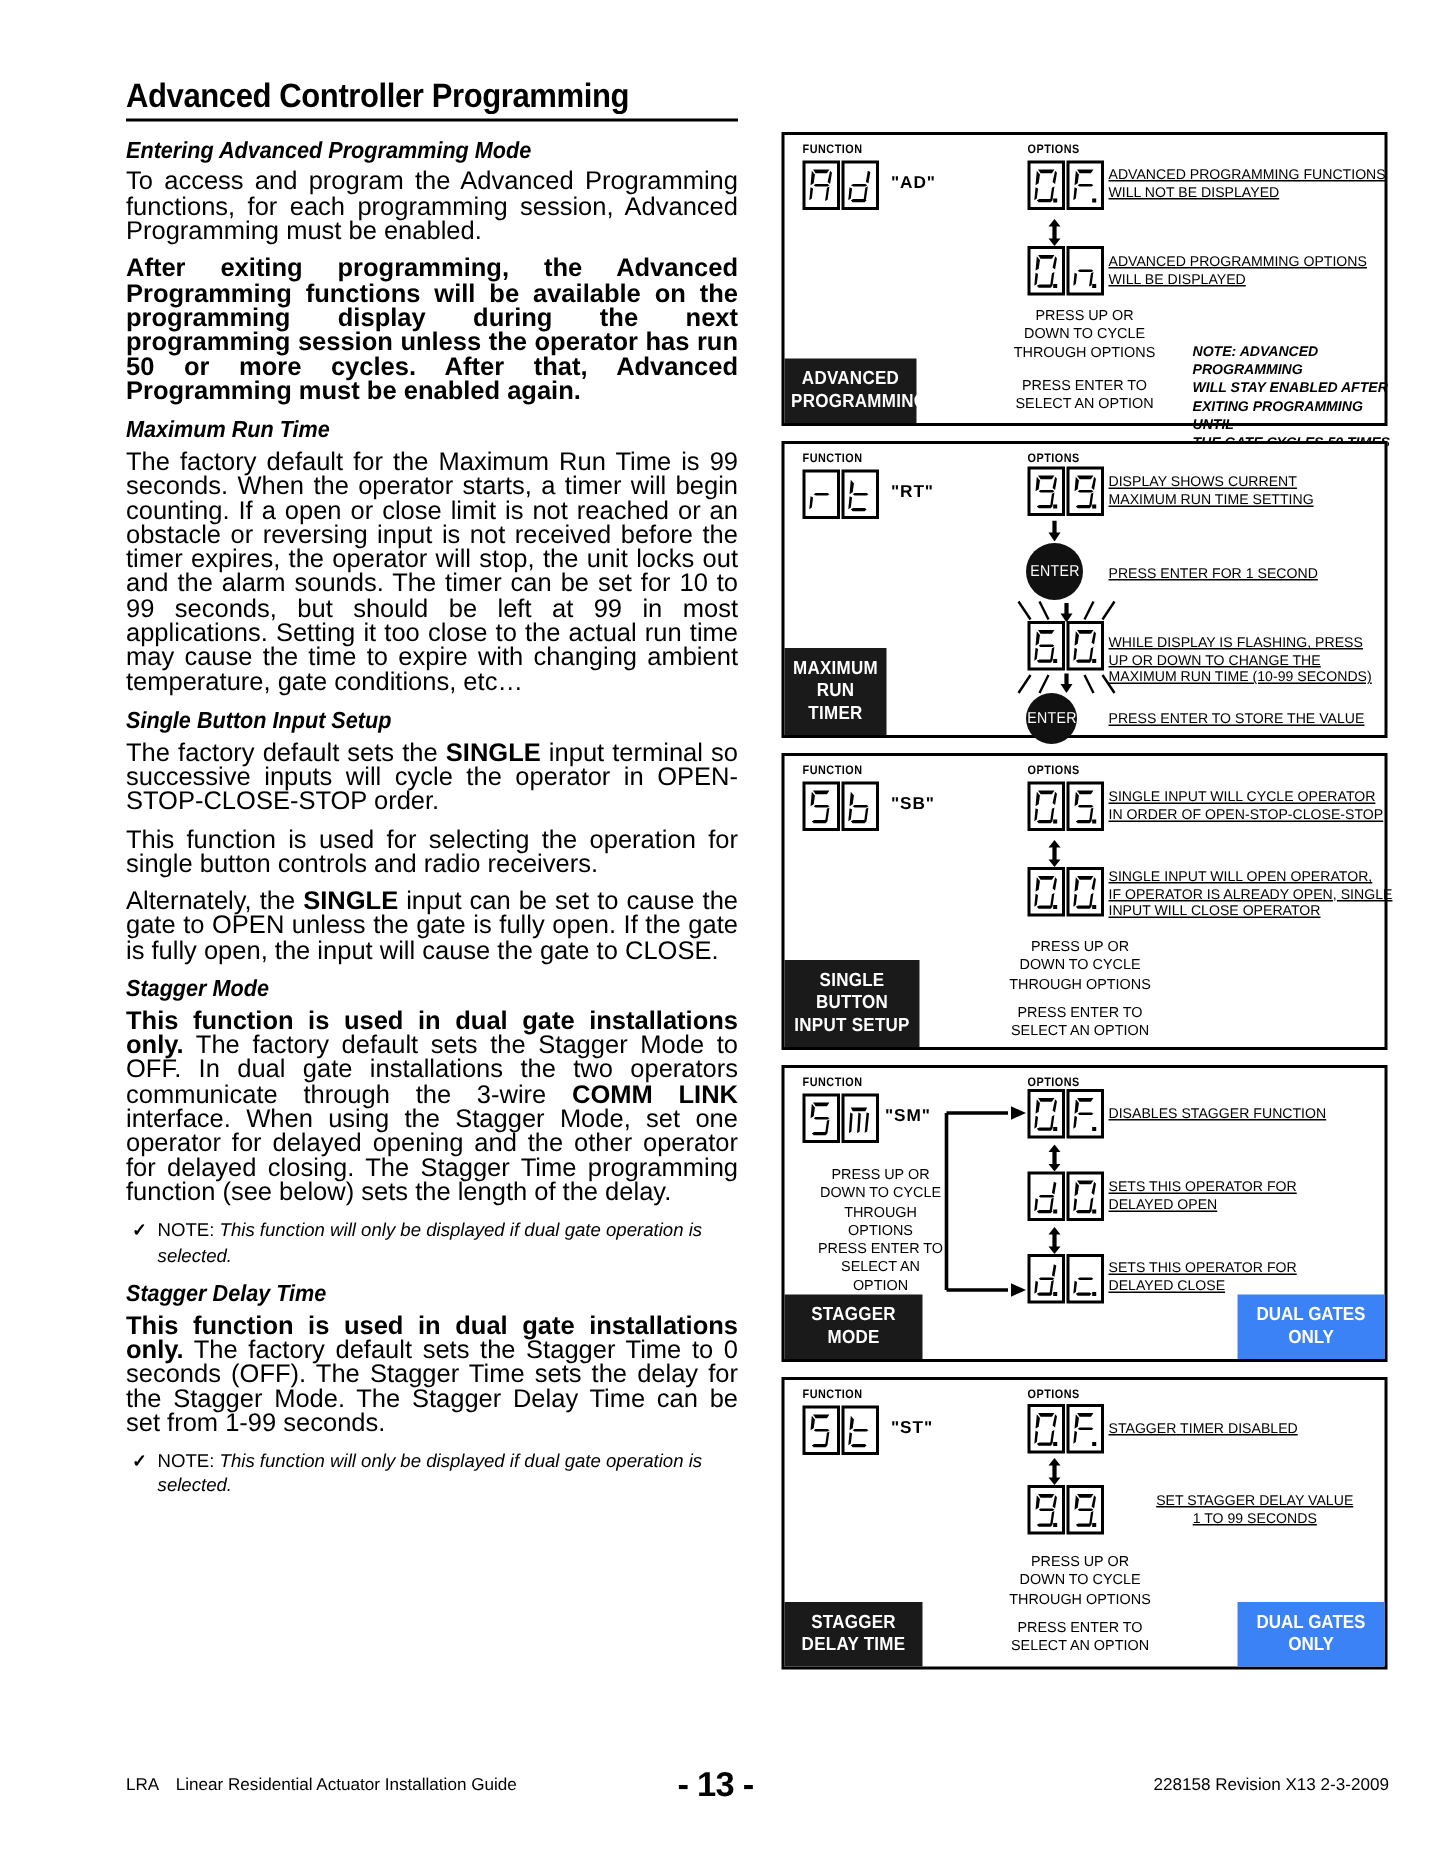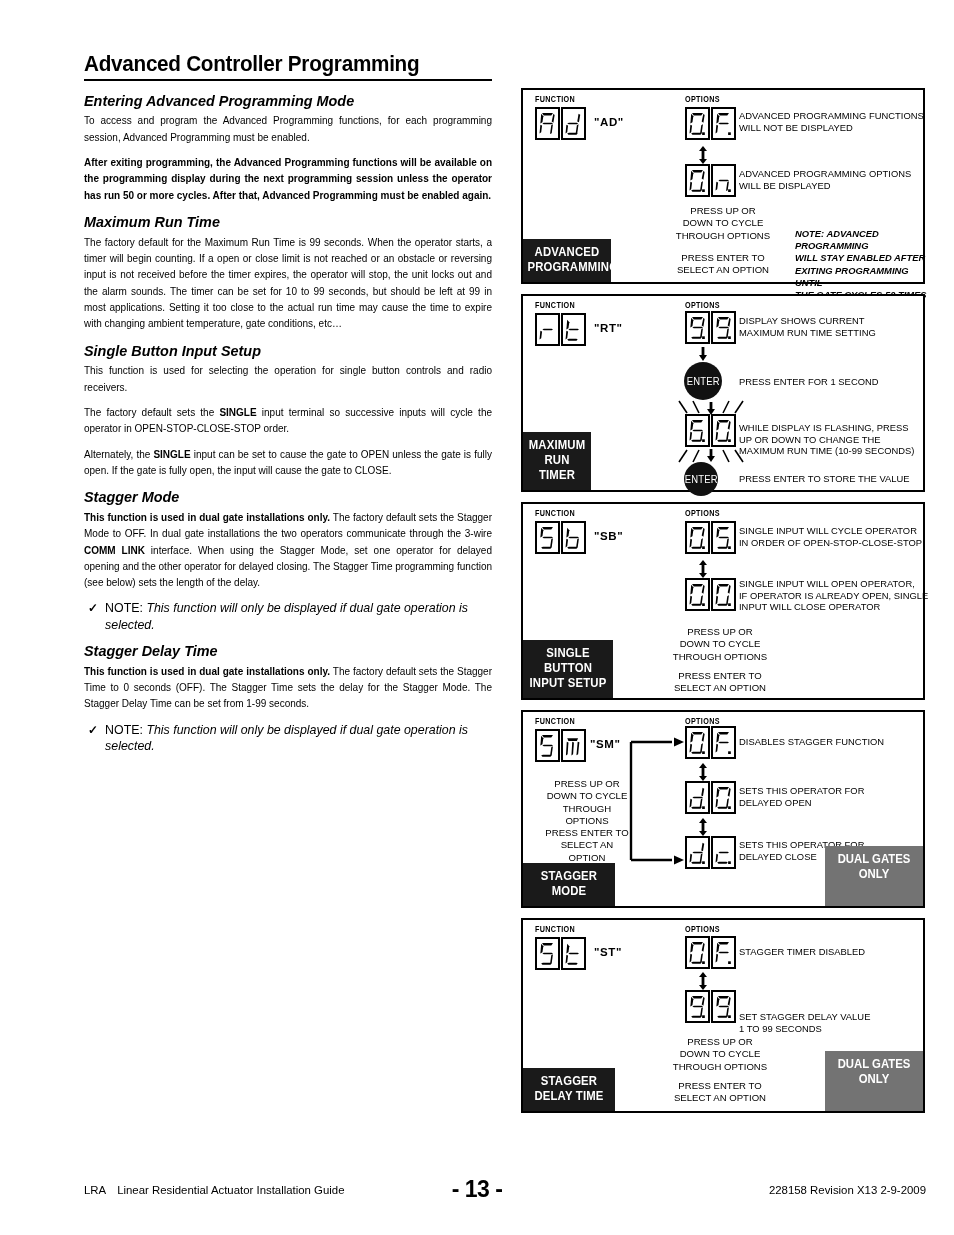--- a/index.html
+++ b/index.html
@@ -21,21 +21,21 @@
   .title-rule{border-bottom:2.5px solid #000;width:408px;margin-bottom:11px;}
 
   h2.sec{
     font-size:15.5px;font-weight:bold;font-style:italic;
     transform:scaleX(0.93);transform-origin:left center;
     margin:0 0 4px 0;line-height:1.15;white-space:nowrap;
   }
   .spacer-h2{margin-top:14px;}
 
   p.body{
-    font-size:10px;line-height:16.3px;margin:0 0 9px 0;
+    font-size:17px;line-height:16.3px;margin:0 0 9px 0;
     text-align:justify;
   }
   p.body.bold{font-weight:bold;}
   .b{font-weight:bold;}
 
   .note{
     display:flex;gap:7px;font-size:12.4px;line-height:16.3px;
     margin:0 0 9px 0;padding-left:4px;font-style:italic;
   }
   .note .chk{font-style:normal;font-weight:bold;font-size:12px;line-height:16.3px;}
@@ -66,39 +66,40 @@
   .glyph svg{display:block;width:100%;height:100%;}
 
   .quote{
     display:inline-block;font-size:11.5px;font-weight:bold;letter-spacing:0.6px;
     vertical-align:top;margin-left:5px;margin-top:9px;
   }
 
   .desc{
     font-size:9.4px;line-height:11.6px;letter-spacing:0.02px;
     position:absolute;
+    text-decoration:underline;
   }
   .ctext{
     font-size:9.6px;line-height:12.4px;text-align:center;position:absolute;
   }
   .noteital{
     font-size:9.4px;line-height:12.2px;font-style:italic;font-weight:bold;
     position:absolute;
   }
   .banner{
     position:absolute;bottom:0;left:0;background:#1a1a1a;color:#fff;
     font-weight:bold;text-align:center;font-size:12.6px;line-height:15px;
     padding:6px 0 7px 0;letter-spacing:0.2px;
     transform-origin:center;
   }
   .banner span{display:block;transform:scaleX(0.9);}
   .banner-gray{
-    position:absolute;bottom:0;right:0;background:#737373;color:#fff;
+    position:absolute;bottom:0;right:0;background:#3b82f6;color:#fff;
     font-weight:bold;text-align:center;font-size:12.6px;line-height:15px;
-    padding:6px 0 24px 0;
+    padding:6px 0 7px 0;
   }
   .banner-gray span{display:block;transform:scaleX(0.9);}
 
   .enter-circle{
     position:absolute;width:38px;height:38px;border-radius:50%;
     background:#111;color:#fff;font-weight:normal;font-size:10.5px;
     display:flex;align-items:center;justify-content:center;letter-spacing:0.2px;
   }
   .enter-circle span{transform:scaleX(0.9);display:block;}
 
@@ -126,22 +127,22 @@
     <div class="title-rule"></div>
 
     <h2 class="sec">Entering Advanced Programming Mode</h2>
     <p class="body">To access and program the Advanced Programming functions, for each programming session, Advanced Programming must be enabled.</p>
     <p class="body bold">After exiting programming, the Advanced Programming functions will be available on the programming display during the next programming session unless the operator has run 50 or more cycles. After that, Advanced Programming must be enabled again.</p>
 
     <h2 class="sec spacer-h2">Maximum Run Time</h2>
     <p class="body">The factory default for the Maximum Run Time is 99 seconds. When the operator starts, a timer will begin counting. If a open or close limit is not reached or an obstacle or reversing input is not received before the timer expires, the operator will stop, the unit locks out and the alarm sounds. The timer can be set for 10 to 99 seconds, but should be left at 99 in most applications. Setting it too close to the actual run time may cause the time to expire with changing ambient temperature, gate conditions, etc…</p>
 
     <h2 class="sec spacer-h2">Single Button Input Setup</h2>
+    <p class="body"><span>The factory default sets the </span><span class="b">SINGLE</span><span> input terminal so successive inputs will cycle the operator in OPEN-STOP-CLOSE-STOP order.</span></p>
     <p class="body">This function is used for selecting the operation for single button controls and radio receivers.</p>
-    <p class="body"><span>The factory default sets the </span><span class="b">SINGLE</span><span> input terminal so successive inputs will cycle the operator in OPEN-STOP-CLOSE-STOP order.</span></p>
     <p class="body"><span>Alternately, the </span><span class="b">SINGLE</span><span> input can be set to cause the gate to OPEN unless the gate is fully open. If the gate is fully open, the input will cause the gate to CLOSE.</span></p>
 
     <h2 class="sec spacer-h2">Stagger Mode</h2>
     <p class="body"><span class="b">This function is used in dual gate installations only.</span><span> The factory default sets the Stagger Mode to OFF. In dual gate installations the two operators communicate through the 3-wire </span><span class="b">COMM LINK</span><span> interface. When using the Stagger Mode, set one operator for delayed opening and the other operator for delayed closing. The Stagger Time programming function (see below) sets the length of the delay.</span></p>
     <div class="note">
       <span class="chk">✓</span>
       <span class="ntxt"><b>NOTE:</b><span> This function will only be displayed if dual gate operation is selected.</span></span>
     </div>
 
     <h2 class="sec spacer-h2">Stagger Delay Time</h2>
@@ -765,21 +766,21 @@
                   <polygon points="5,5 7.5,8 6.5,15 4,16.5"></polygon>
                   <polygon points="19.5,5 21,6.5 19.5,15.5 17.5,14"></polygon>
                   <polygon points="6.5,16.5 8,15.5 17.5,15.5 19,16.5 17.5,17.5 8,17.5"></polygon>
                   <polygon points="17,18.5 19,17.5 17.5,28 15.5,29"></polygon>
                   <polygon points="5,28.5 7,27.5 16,27.5 17.5,28.5 16,30 6.5,30"></polygon>
                   <rect x="18" y="27" width="3.2" height="3.2"></rect>
                 </g>
               </svg>
             </span></span>
       </div>
-      <div class="desc" style="left:216px;top:91px;width:195px;">
+      <div class="desc" style="left:216px;top:74px;width:195px;text-align:center;">
         <div>SET STAGGER DELAY VALUE</div>
         <div>1 TO 99 SECONDS</div>
       </div>
 
       <div class="ctext" style="left:132px;top:116px;width:130px;">
         <div>PRESS UP OR</div>
         <div>DOWN TO CYCLE</div>
         <div>THROUGH OPTIONS</div>
       </div>
       <div class="ctext" style="left:132px;top:160px;width:130px;">
@@ -797,16 +798,16 @@
       </div>
     </div>
 
   </div>
 
   <div class="footer">
     <div class="f-left">
       <span class="code">LRA</span><span>Linear Residential Actuator Installation Guide</span>
     </div>
     <div class="f-center">- 13 -</div>
-    <div class="f-right">228158 Revision X13 2-9-2009</div>
+    <div class="f-right">228158 Revision X13 2-3-2009</div>
   </div>
 
 </div>
 
 </body></html>

